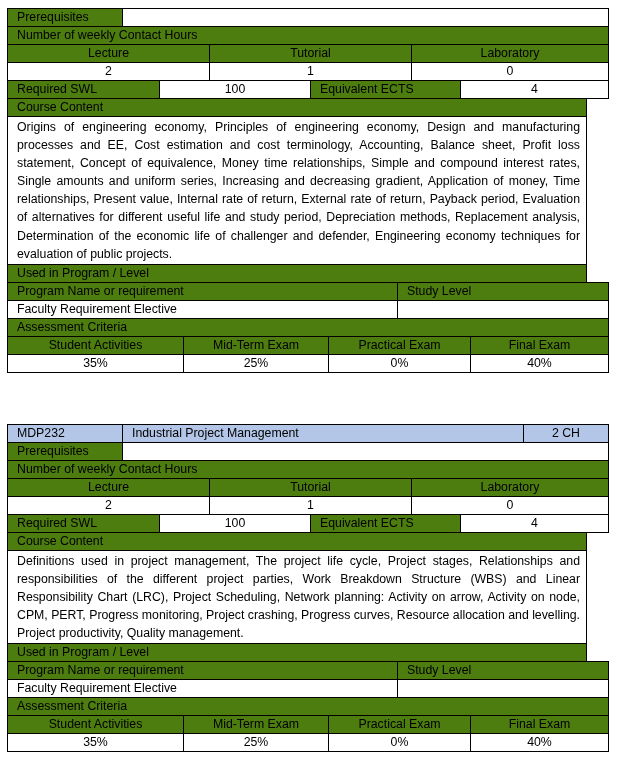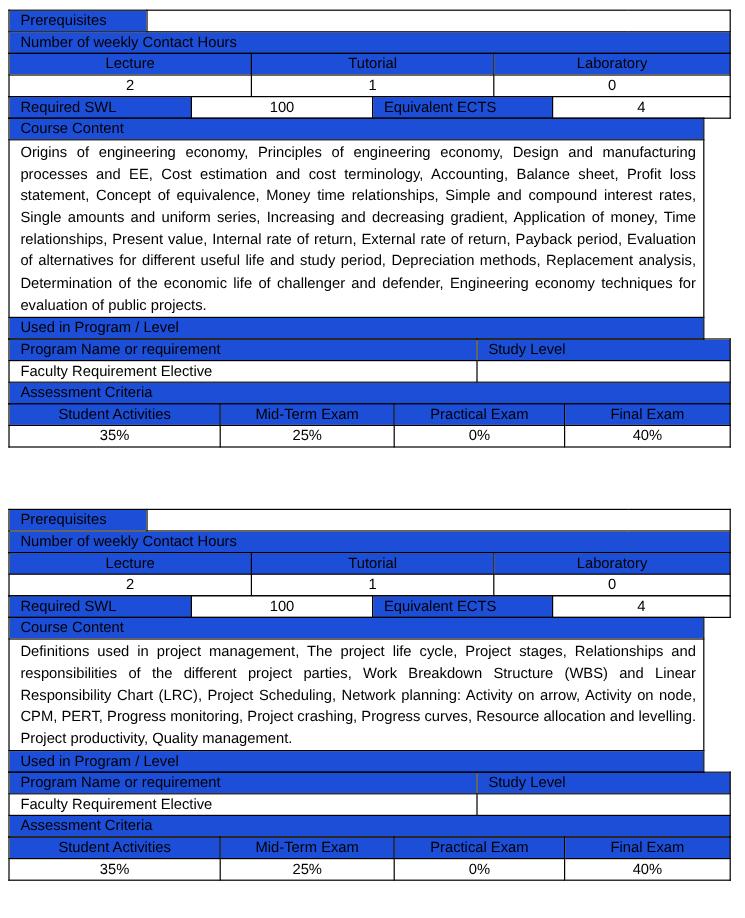--- a/index.html
+++ b/index.html
@@ -6,21 +6,21 @@
   body { width: 621px; height: 765px; position: relative; overflow: hidden;
          font-family: "Liberation Sans", sans-serif; color: #000; }
   .course { position: absolute; left: 7px; width: 601px; }
   .course.c1 { top: 8px; }
   .course.c2 { top: 424px; }
   table { border-collapse: collapse; width: 580px; table-layout: fixed; }
   td { border: 1px solid #000; padding: 0 0 0 9px; height: 17px; line-height: 17px;
        font-size: 12.3px; white-space: nowrap; overflow: hidden; }
   td.center { text-align: center; padding: 0; }
   .blue { background: #b4c6e7; }
-  .green { background: #1d4ed8; }
+  .green { background: #4d7c0f; }
   .white { background: #ffffff; }
   td.content { white-space: normal; text-align: justify; line-height: 18.1px;
                padding: 1px 6px 1px 9px; height: auto; font-size: 12.3px; }
 </style>
 </head>
 <body>
 
 <div class="course c1">
   <table>
     <colgroup>
@@ -130,20 +130,25 @@
 </div>
 
 <div class="course c2">
   <table>
     <colgroup>
         <col style="width:115px">
         <col style="width:401px">
         <col style="width:85px">
       </colgroup>
     <tbody>
+        <tr>
+      <td class="blue">MDP232</td>
+      <td class="blue">Industrial Project Management</td>
+      <td class="blue center">2 CH</td>
+    </tr>
     <tr>
       <td class="green">Prerequisites</td>
       <td class="white" colspan="2"></td>
     </tr>
     <tr>
       <td class="green" colspan="3">Number of weekly Contact Hours</td>
     </tr>
   </tbody>
     </table>
   <table style="margin-top:-1px">

